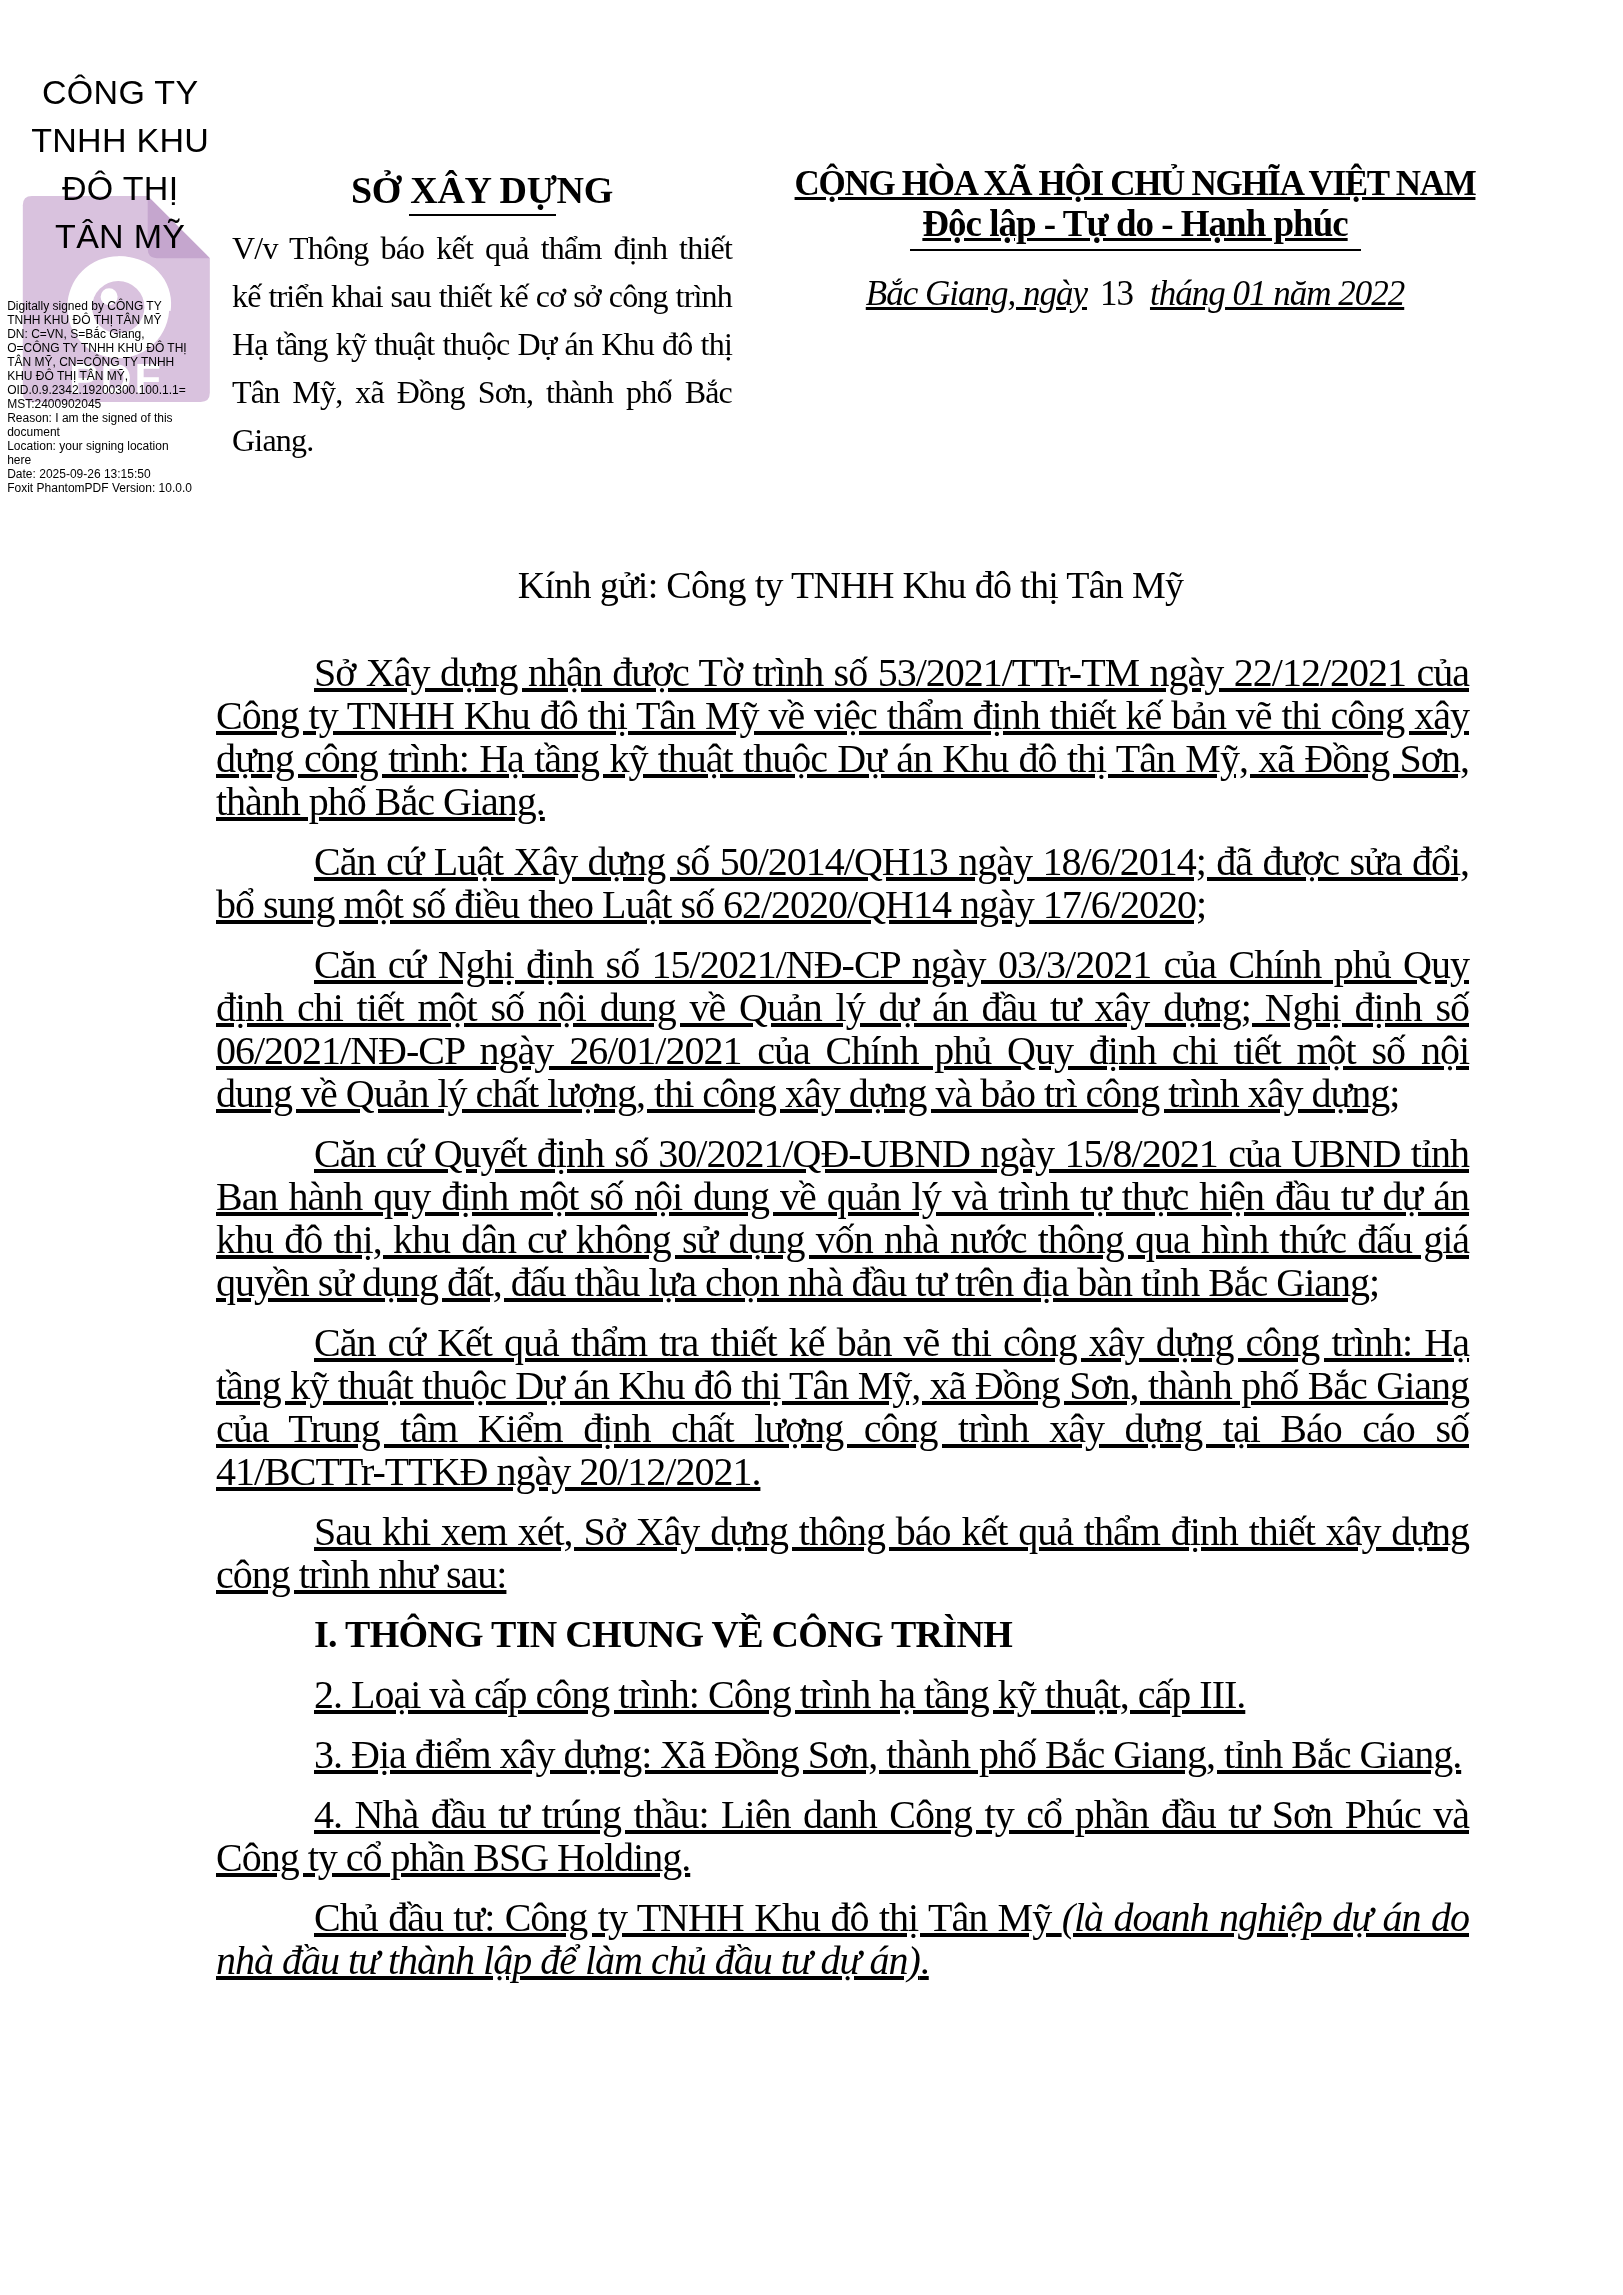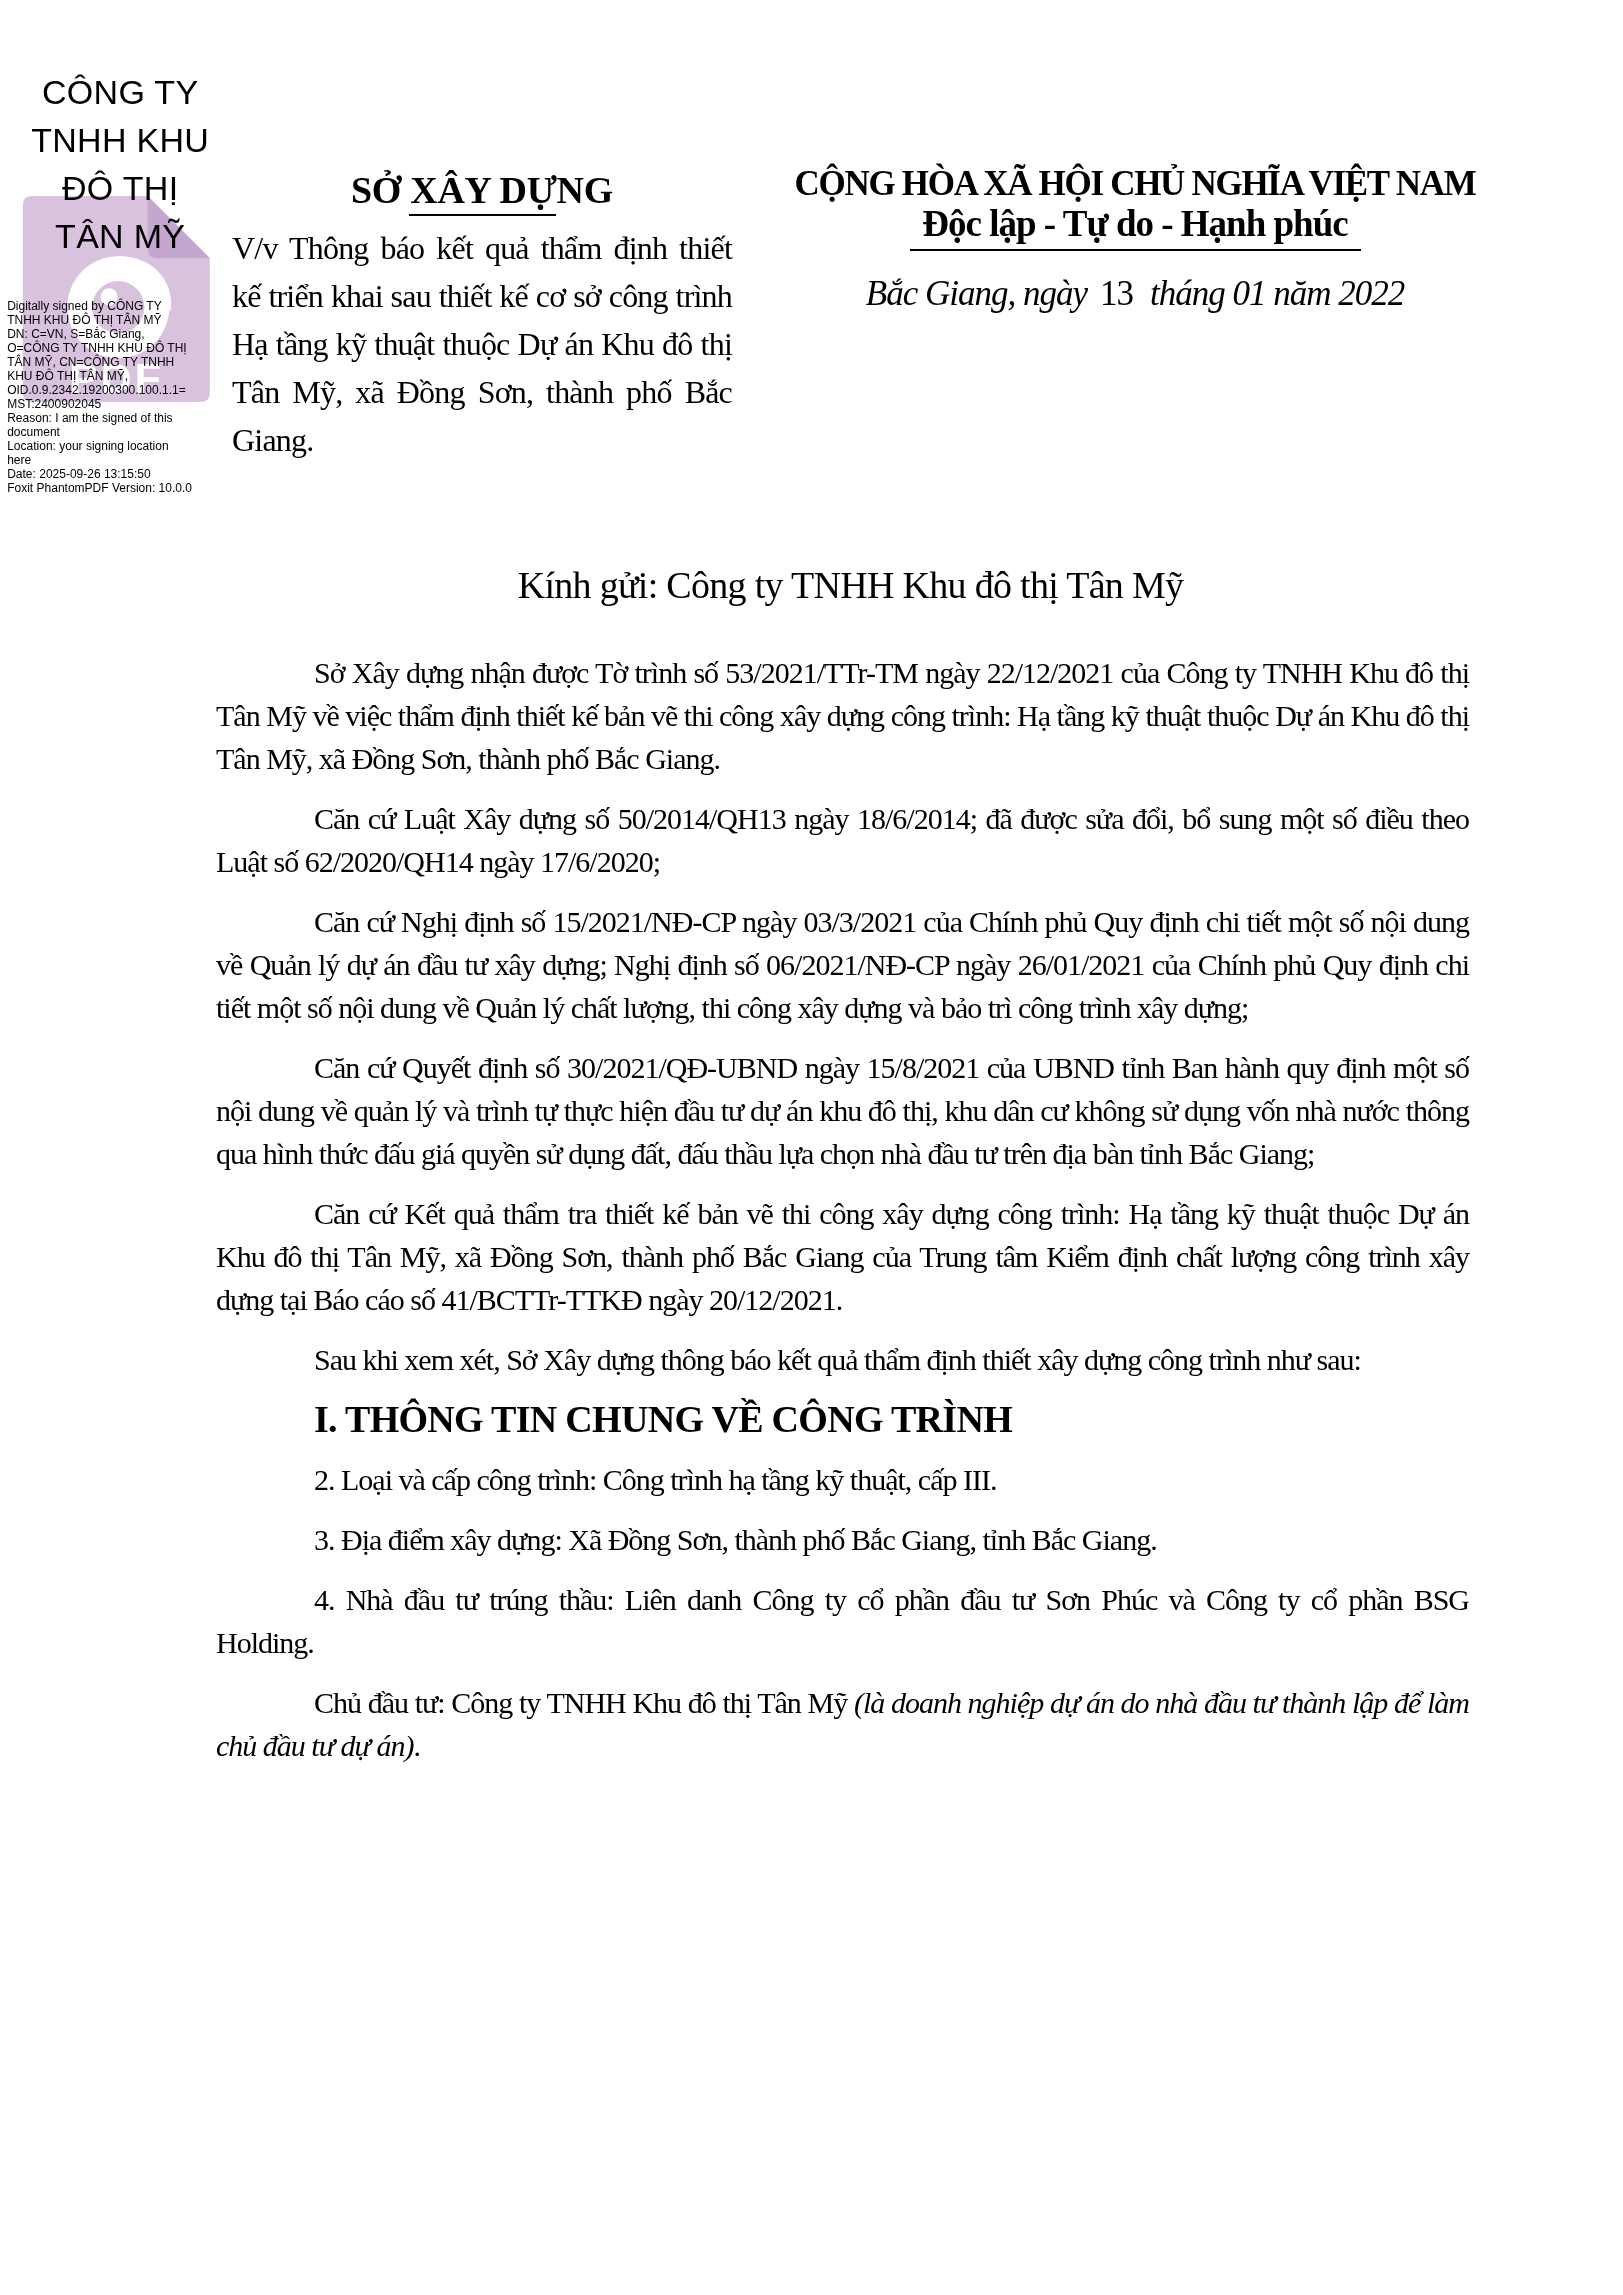--- a/index.html
+++ b/index.html
@@ -26,34 +26,35 @@
 
   
   .col-left  { position:absolute; left:232px; top:170px; width:500px; text-align:center; }
   .org-parent { font-size:35px; line-height:37px; letter-spacing:-0.3px; }
   .org-name   { font-size:38px; line-height:41px; font-weight:bold; letter-spacing:-0.3px; }
   .org-underline { width:147px; height:2.6px; background:#000; margin:2.6px auto 0; }
   .doc-number { margin-top:25px; font-size:37px; line-height:43px; letter-spacing:-0.7px; white-space:nowrap; }
   .doc-number .num { display:inline-block; margin:0 43px 0 34px; }
   .subject { margin-top:7.9px; text-align:justify; font-size:32px; line-height:48px; letter-spacing:-0.8px; }
 
-  .col-right { position:absolute; left:762px; top:164px; width:746px; text-align:center; }
+  .col-right { position:absolute; left:762px; top:164px; width:746px; text-align:center;text-decoration:underline; }
   .national-title { font-weight:bold; font-size:35px; line-height:39px; letter-spacing:-1.3px; white-space:nowrap; }
   .national-motto { font-weight:bold; font-size:37px; line-height:42px; letter-spacing:-1px; }
   .motto-underline { width:451px; height:2.6px; background:#000; margin:3.9px auto 0; }
   .place-date { margin-top:22px; font-style:italic; font-size:35px; line-height:41px; letter-spacing:-1px; white-space:nowrap; }
   .place-date .day { font-style:normal; display:inline-block; margin:0 17px 0 13px; }
 
   
   .body-block { position:absolute; left:216px; top:564px; width:1269px; }
   .salutation { text-align:center; font-size:38px; line-height:43px; letter-spacing:-0.7px; margin-bottom:44px; }
   .para {
     text-align:justify; text-indent:98px;
-    font-size:30px; line-height:43px; letter-spacing:-1px;
+    font-size:40px; line-height:43px; letter-spacing:-1px;
     margin:0 16px 17px 0;
+    text-decoration:underline;
   }
   .section-heading {
     font-weight:bold; text-indent:98px; text-align:left;
     font-size:38px; line-height:43px; letter-spacing:-0.7px;
     margin:0 0 17px 0;
   }
   .para:last-child { margin-bottom:0; }
   .italic { font-style:italic; }
 </style>
 </head>

